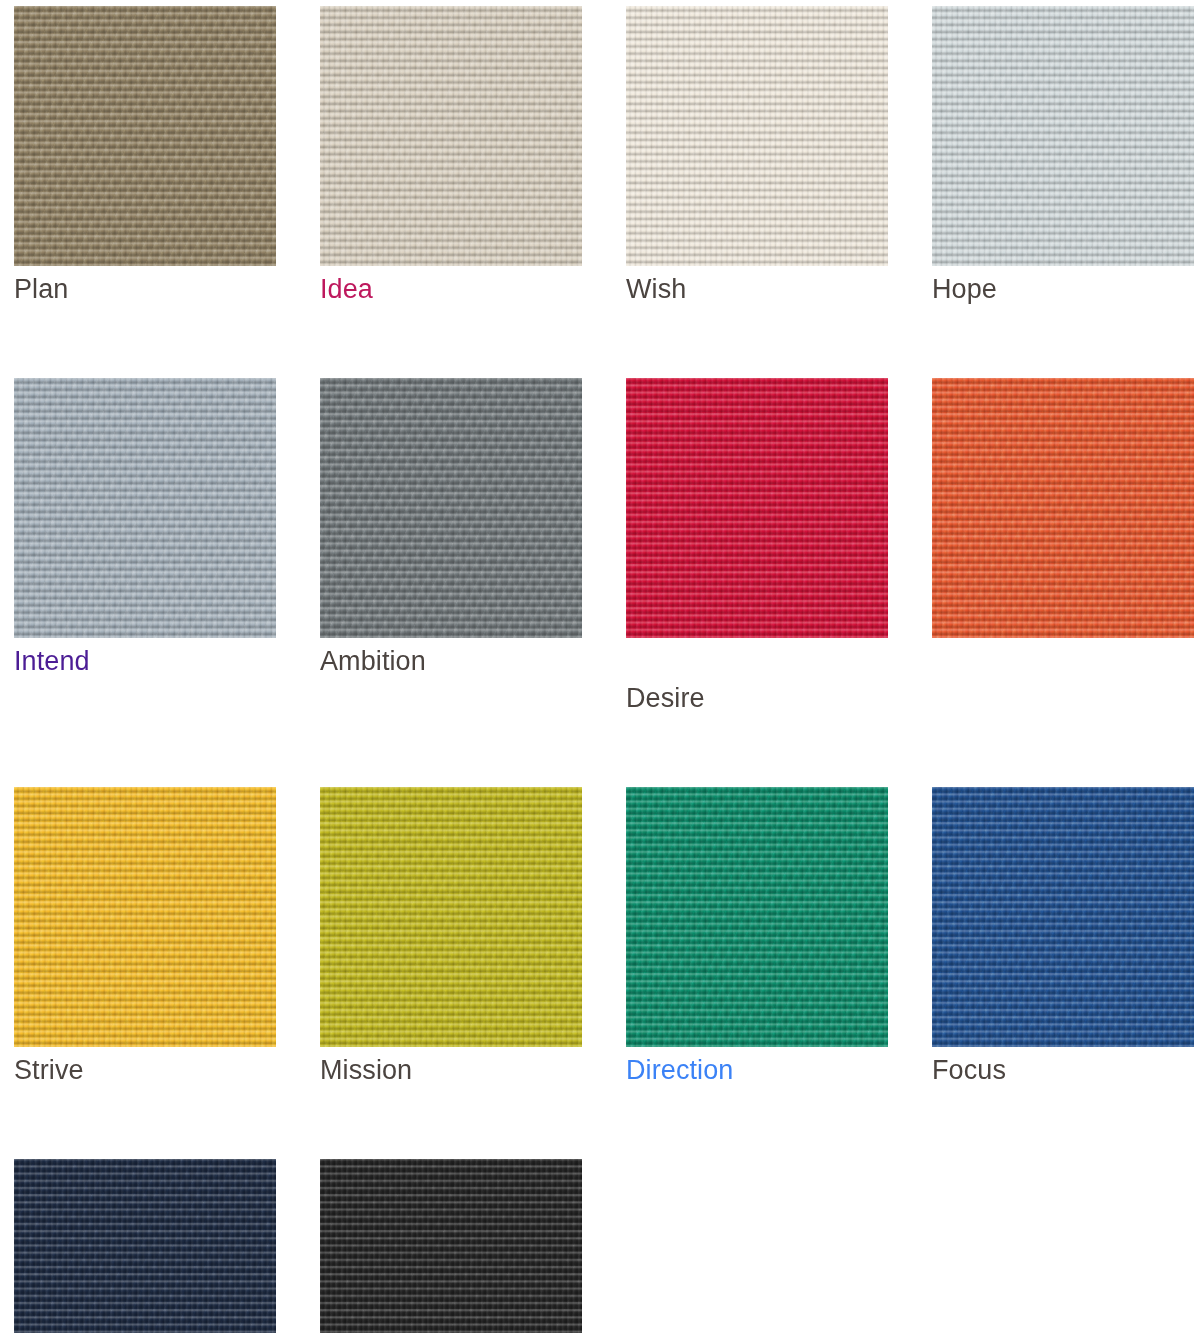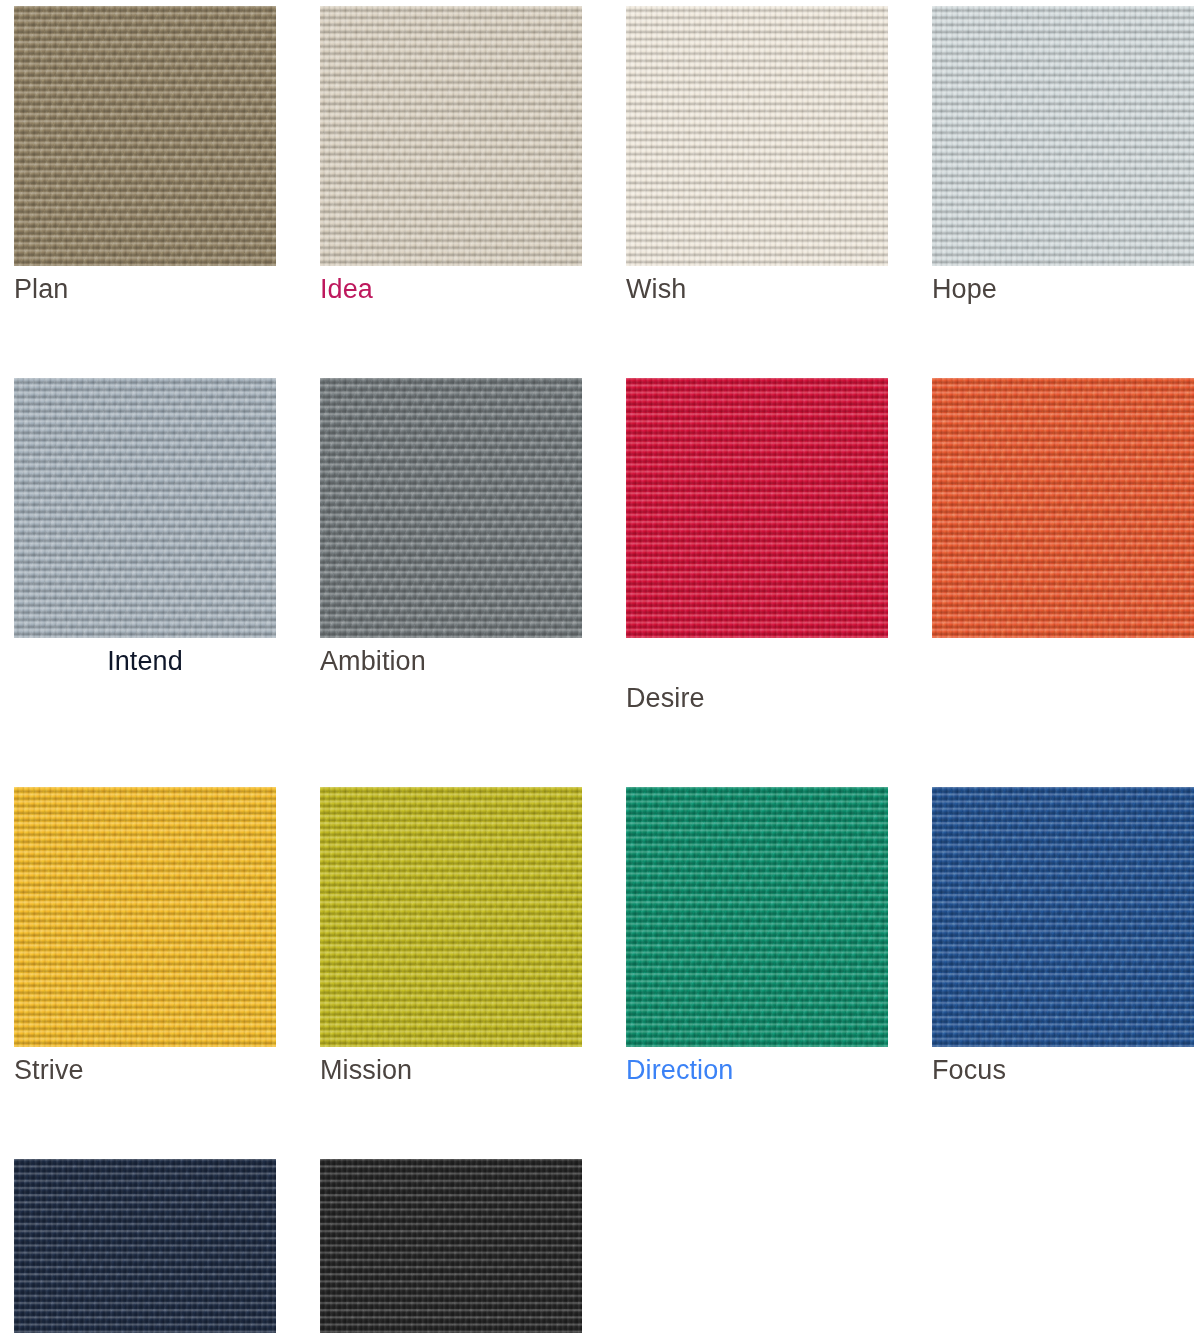--- a/index.html
+++ b/index.html
@@ -128,21 +128,21 @@
       <div class="swatch-cell">
         <div class="swatch-chip" style="background-color: rgb(243, 236, 224); background-position: 6px 4px;"></div>
         <span class="swatch-label" style="color: rgb(75, 68, 64);">Wish</span>
       </div>
       <div class="swatch-cell">
         <div class="swatch-chip" style="background-color: rgb(214, 222, 224); background-position: 9px 6px;"></div>
         <span class="swatch-label" style="color: rgb(75, 68, 64);">Hope</span>
       </div>
       <div class="swatch-cell">
         <div class="swatch-chip" style="background-color: rgb(170, 182, 192); background-position: 12px 8px;"></div>
-        <span class="swatch-label" style="color: #0f172a; text-align: center;">Intend</span>
+        <span class="swatch-label" style="color: #4c1d95;">Intend</span>
       </div>
       <div class="swatch-cell">
         <div class="swatch-chip" style="background-color: rgb(116, 123, 126); background-position: 15px 10px;"></div>
         <span class="swatch-label" style="color: rgb(75, 68, 64);">Ambition</span>
       </div>
       <div class="swatch-cell">
         <div class="swatch-chip" style="background-color: rgb(214, 14, 55); background-position: 18px 12px;"></div>
         <span class="swatch-label" style="color: rgb(75, 68, 64); margin-top: 43px;">Desire</span>
       </div>
       <div class="swatch-cell">

